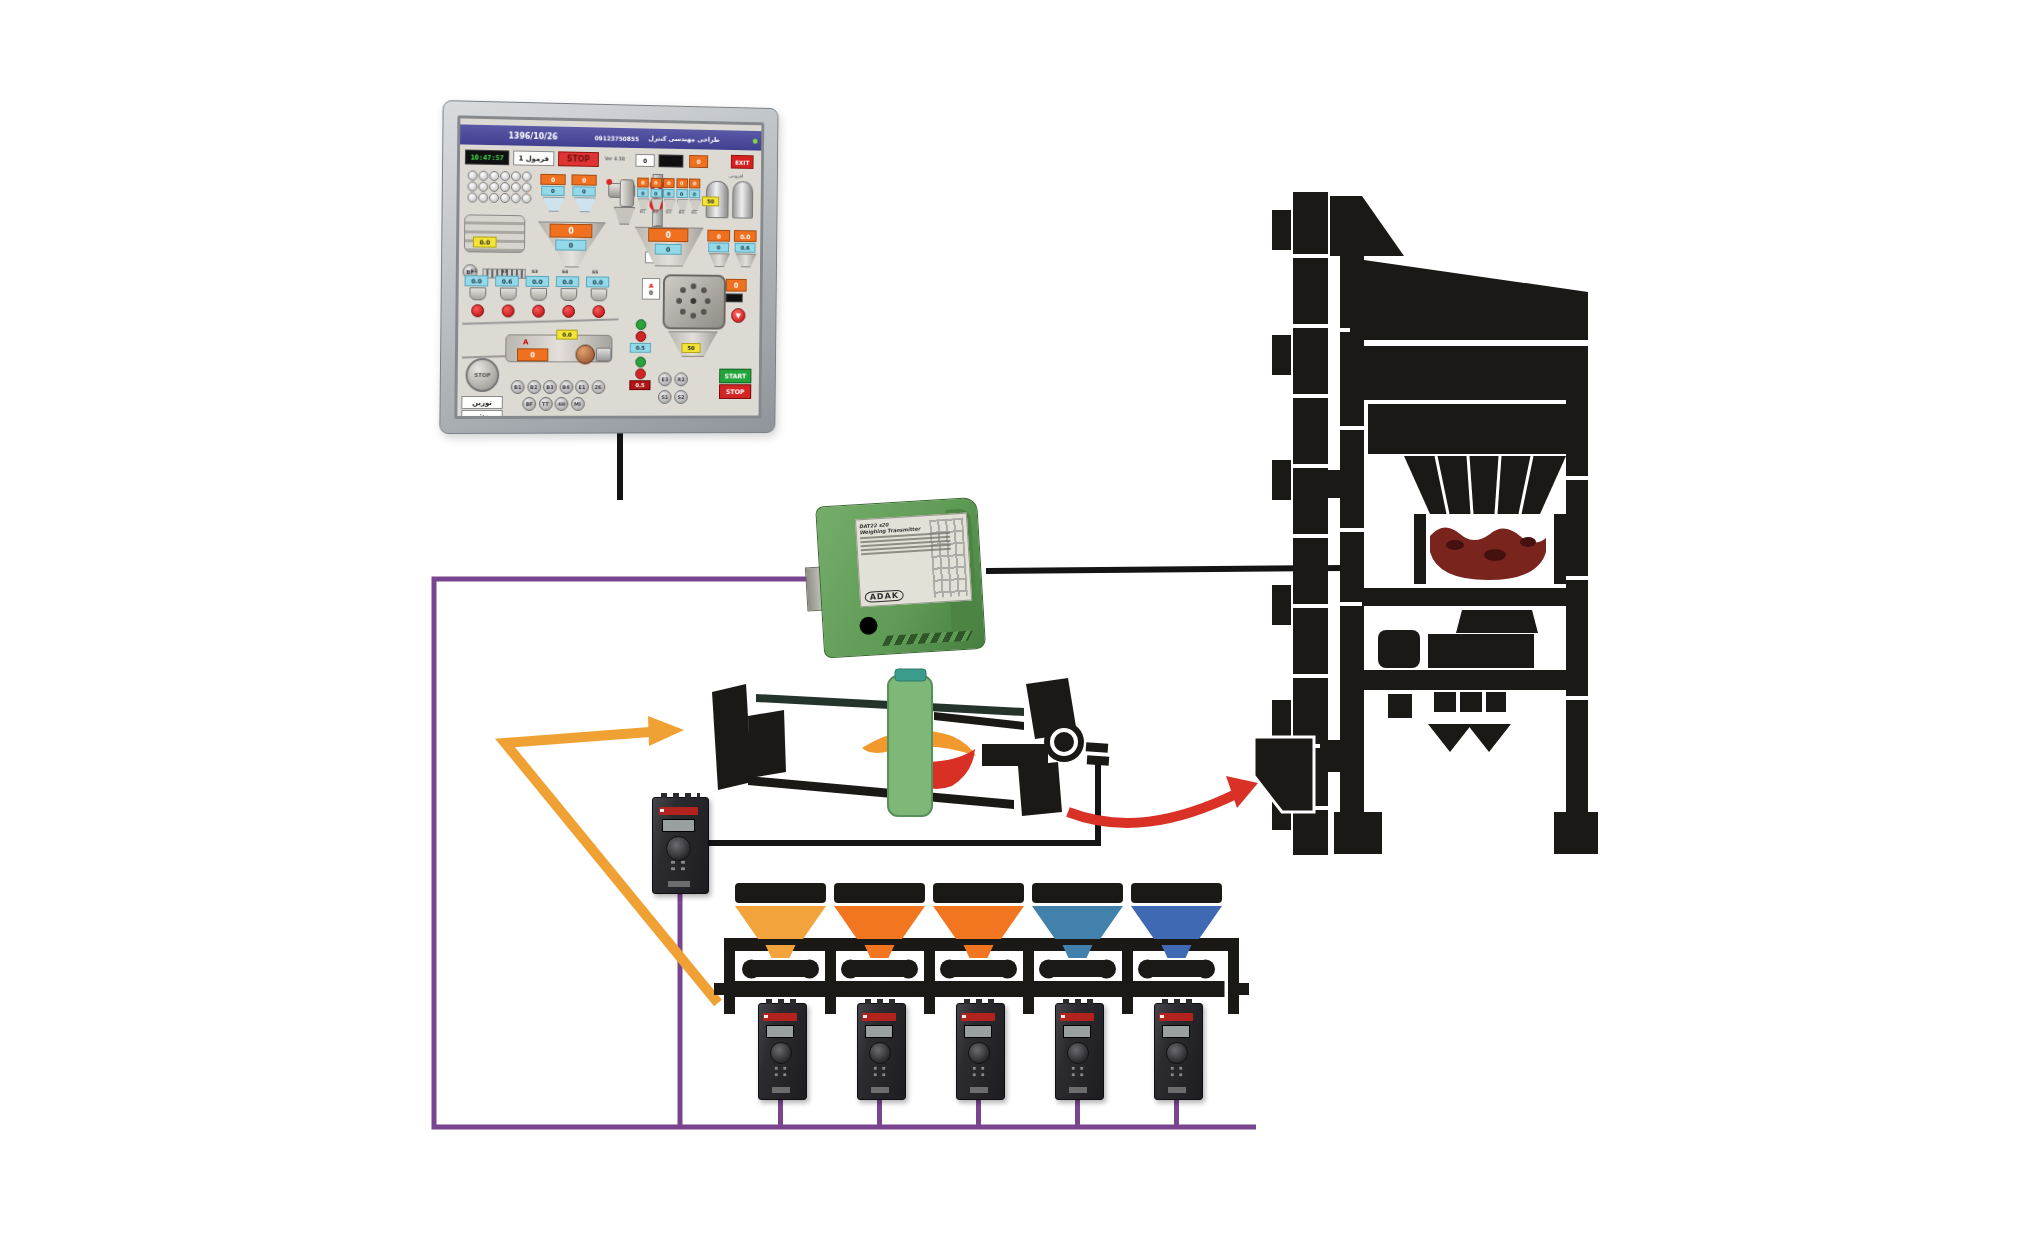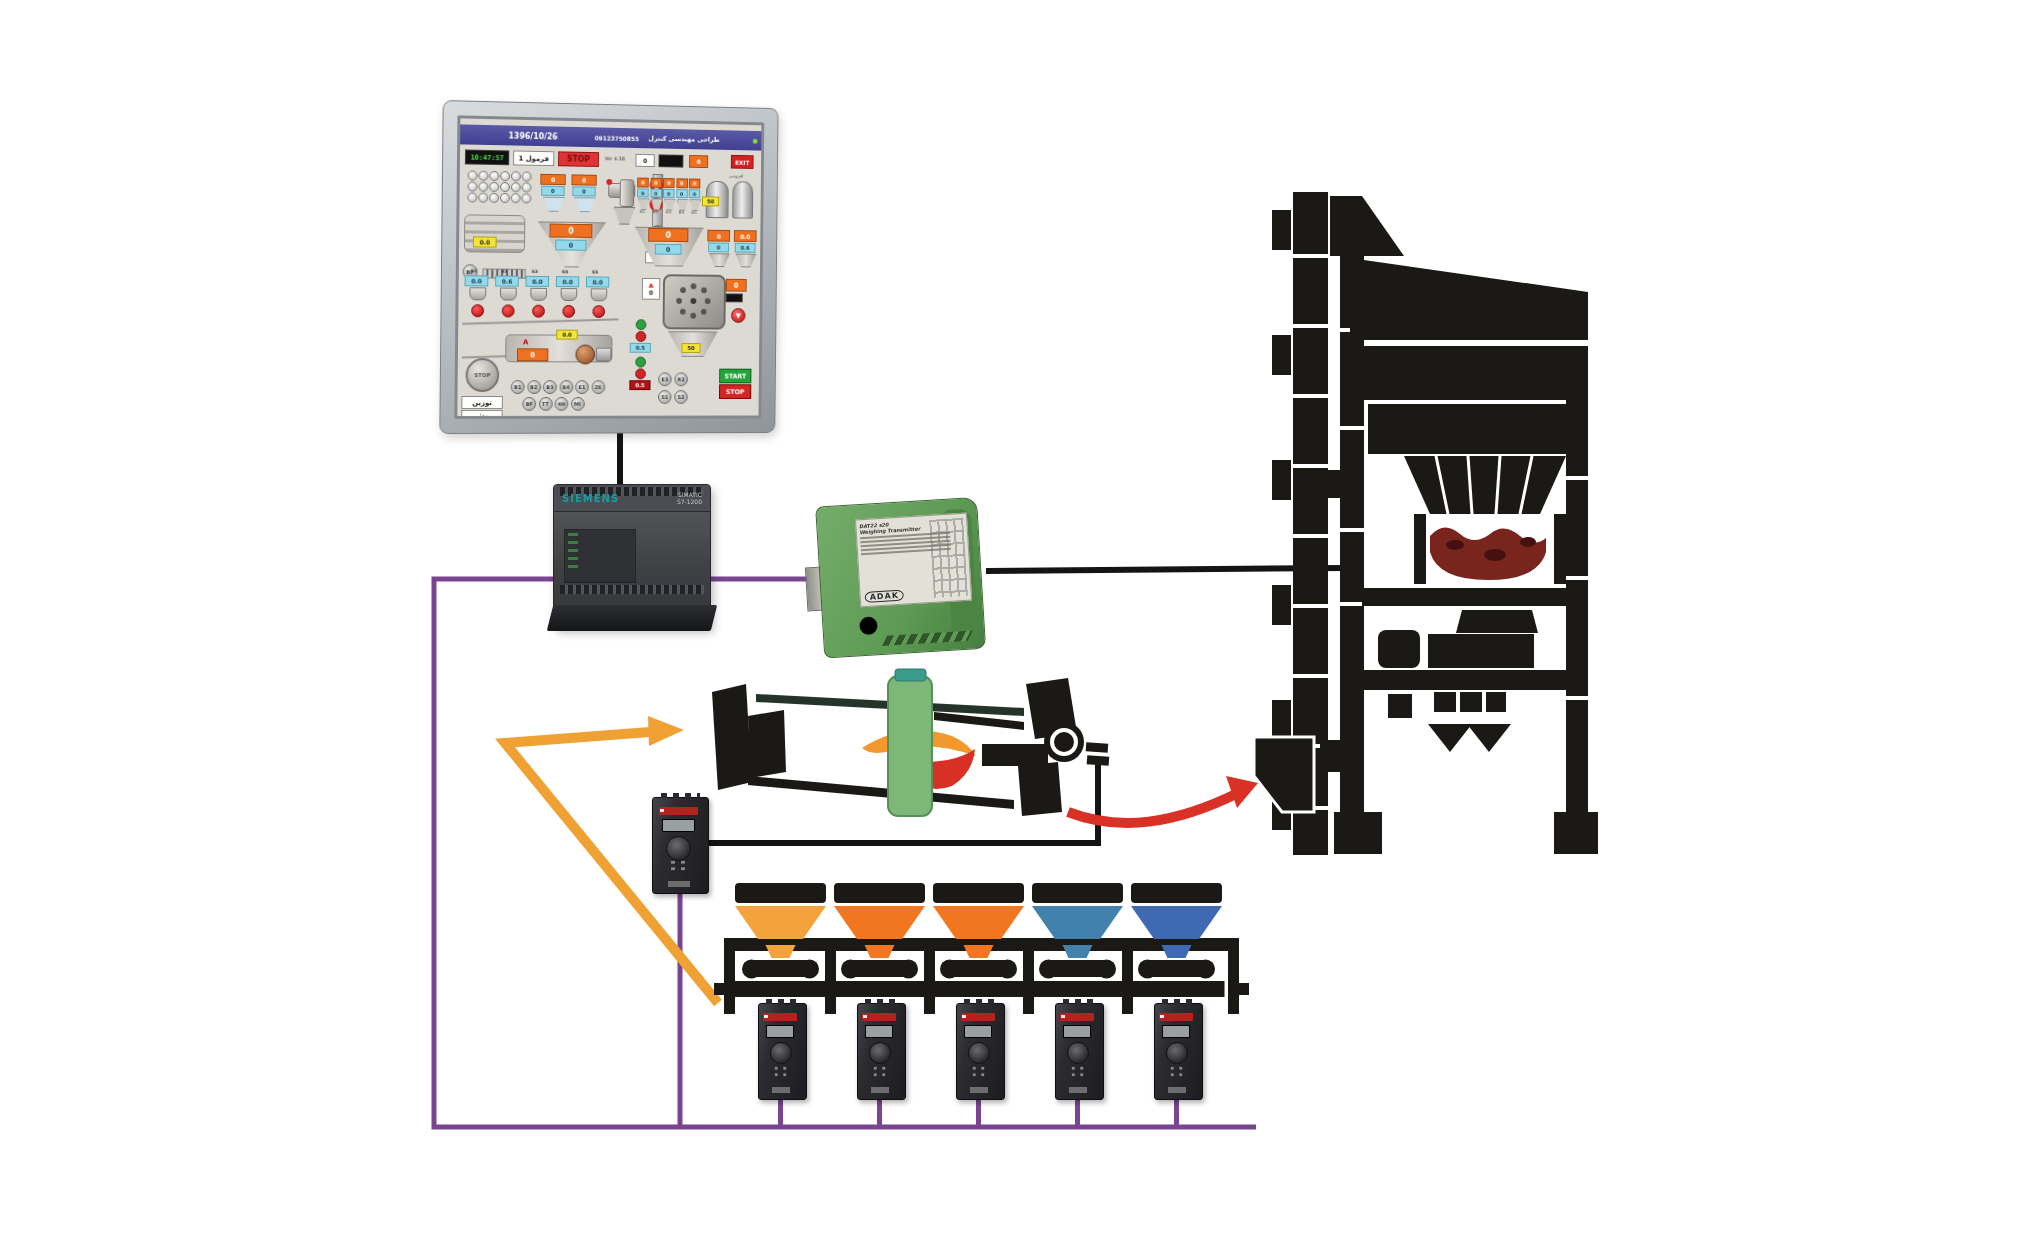--- a/index.html
+++ b/index.html
@@ -246,31 +246,20 @@
           <div class="cbtn box" style="position: absolute; left: 206px; top: 254px; width: 14px; height: 14px; font-size: 5px;">E3</div>
           <div class="cbtn box" style="position: absolute; left: 223px; top: 254px; width: 14px; height: 14px; font-size: 5px;">R2</div>
           <div class="cbtn box" style="position: absolute; left: 206px; top: 272px; width: 14px; height: 14px; font-size: 5px;">S1</div>
           <div class="cbtn box" style="position: absolute; left: 223px; top: 272px; width: 14px; height: 14px; font-size: 5px;">S2</div>
           <div class="box" style="position: absolute; left: 270px; top: 250px; width: 34px; height: 15px; font-size: 6.5px; background: rgb(35, 164, 59); color: rgb(255, 255, 255); border: 1px solid rgb(15, 92, 30);">START</div>
           <div class="box" style="position: absolute; left: 270px; top: 266px; width: 34px; height: 15px; font-size: 6.5px; background: rgb(212, 37, 37); color: rgb(255, 255, 255); border: 1px solid rgb(119, 0, 0);">STOP</div>
         </div>
     </div>
   </div>
 
-  <div id="plc" class="abs">
-    <div class="top"></div>
-    <div class="term" style="top:2px"></div>
-    <div class="brand">SIEMENS</div>
-    <div class="model">SIMATIC
-S7-1200</div>
-    <div class="panel"></div>
-    <div class="leds"></div>
-    <div class="term" style="top:100px"></div>
-    <div class="base"></div>
-  </div>
 
   <div id="xmtr" class="abs">
     <div class="din"></div>
     <div class="body">
       <div class="flange"></div>
       <div class="notches"></div>
       <div class="hole"></div>
       <div class="label">
         <div class="ttl">DAT22 s20</div>
         <div class="ttl">Weighing Transmitter</div>

